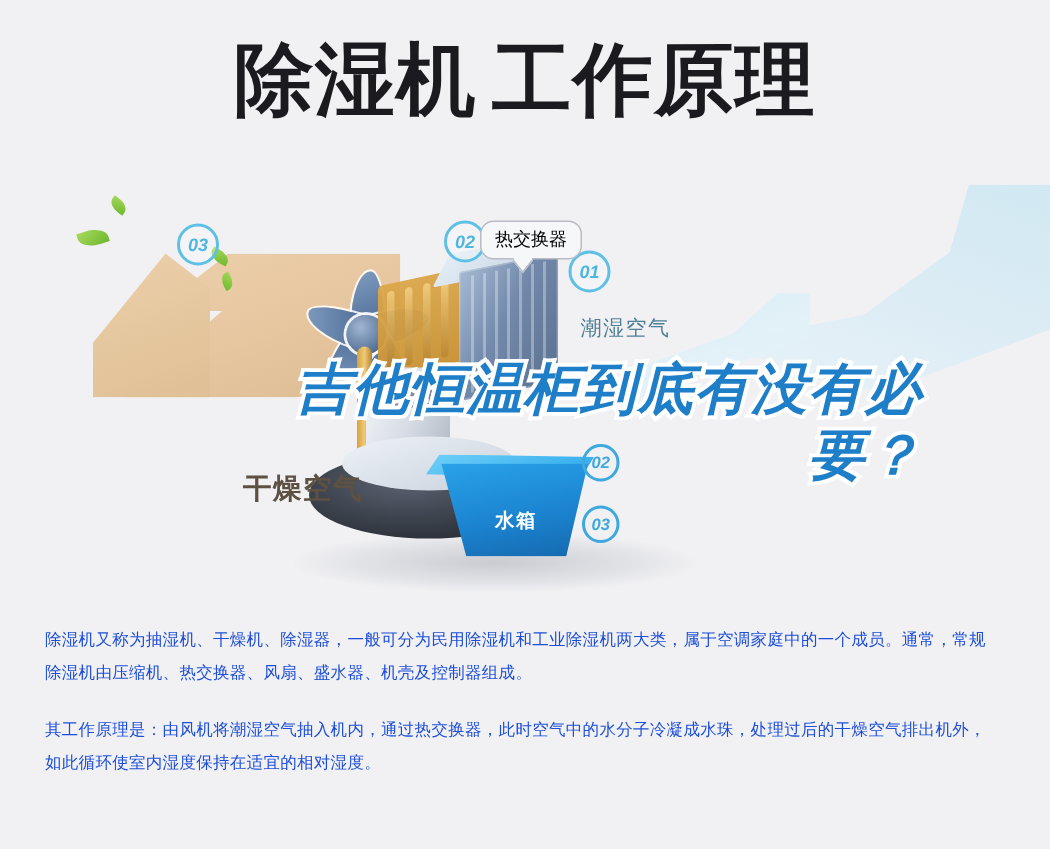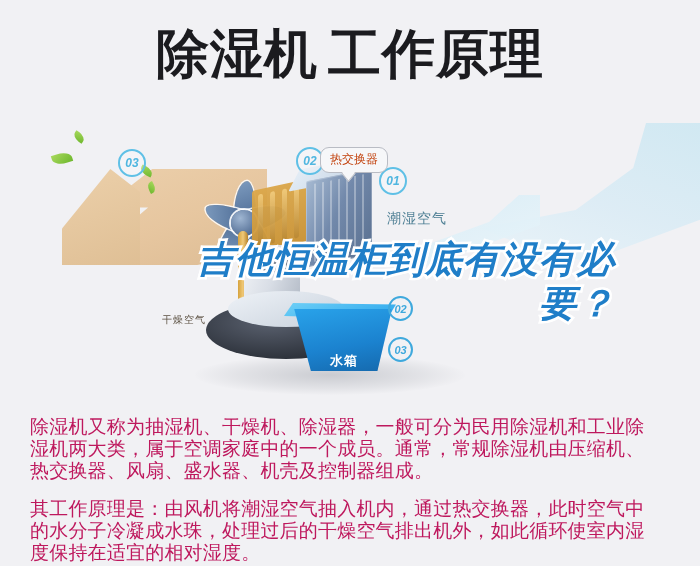--- a/index.html
+++ b/index.html
@@ -104,23 +104,23 @@
     width: 78px;
     height: 96px;
     background: linear-gradient(160deg, #ecd0aa, #dfbf95);
     clip-path: polygon(62% 0%, 100% 24%, 100% 100%, 0% 100%, 0% 62%);
   }
 
   .label-dry {
     position: absolute;
     left: 162px;
     top: 208px;
-    font-size: 10px;
+    font-size: 19px;
     color: #5c5142;
-    font-weight: normal;
+    font-weight: bold;
     letter-spacing: 1px;
   }
   .label-humid {
     position: absolute;
     left: 387px;
     top: 105px;
     font-size: 14px;
     color: #4e7f94;
     font-weight: normal;
     letter-spacing: 1px;
@@ -149,21 +149,21 @@
   
   .bubble {
     position: absolute;
     left: 320px;
     top: 42px;
     padding: 3px 9px 4px;
     border: 1px solid #b9bcc4;
     border-radius: 9px;
     background: #f6f7f9;
     font-size: 12px;
-    color: #c2410c;
+    color: #000000;
     white-space: nowrap;
   }
   .bubble:after {
     content: "";
     position: absolute;
     left: 22px;
     bottom: -7px;
     width: 10px;
     height: 10px;
     border-right: 1px solid #b9bcc4;
@@ -311,21 +311,21 @@
     left: 284px;
     top: 198px;
     width: 112px;
     height: 16px;
     background: linear-gradient(160deg, #6fd0f7, #2ba6ec);
     clip-path: polygon(8% 0%, 100% 10%, 92% 100%, 0% 82%);
   }
   .label-tank {
     position: absolute;
     left: 330px;
-    top: 247px;
+    top: 233px;
     font-size: 13px;
     font-weight: bold;
     color: #ffffff;
     letter-spacing: 1px;
   }
 
   .pipe {
     position: absolute;
     left: 238px;
     top: 126px;
@@ -416,23 +416,23 @@
   }
 
   
   .body-copy {
     position: absolute;
     left: 30px;
     top: 416px;
     width: 644px;
   }
   .para {
-    font-size: 19px;
+    font-size: 11px;
     line-height: 22px;
-    color: #be185d;
+    color: #1d4ed8;
     margin: 0 11px 16px 0;
     letter-spacing: .2px;
   }
   .para:last-child { margin-bottom: 0; }
 </style>
 </head>
 <body>
 
 <div class="page">
 

